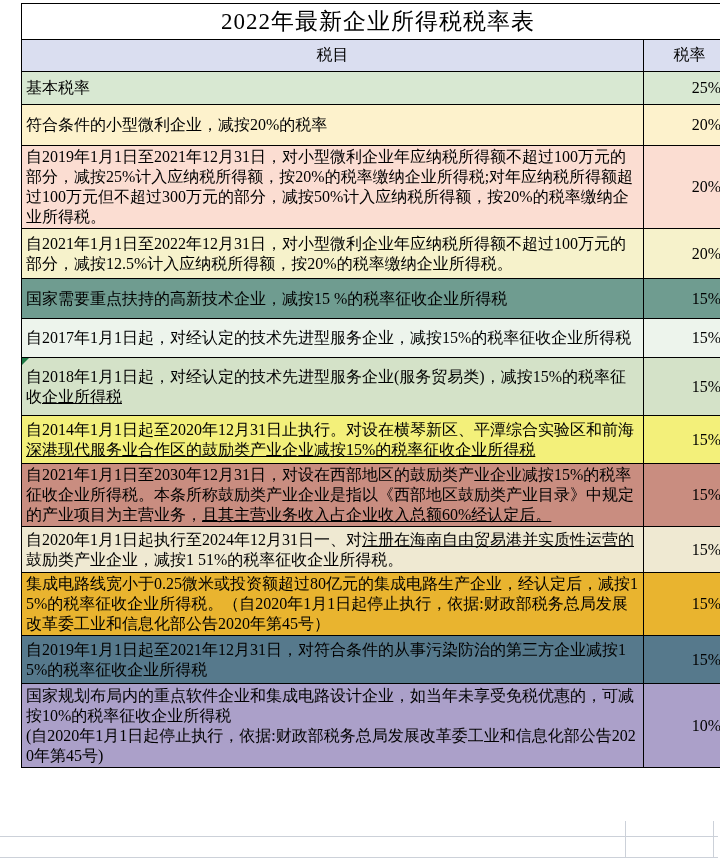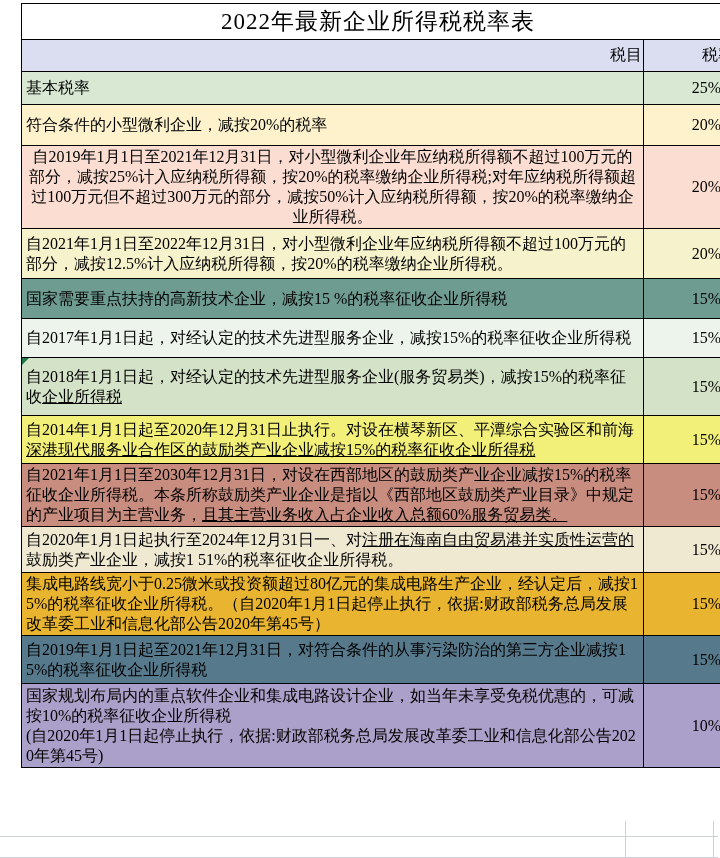--- a/index.html
+++ b/index.html
@@ -16,21 +16,21 @@
   }
   table.tax{
     border-collapse:collapse;table-layout:fixed;width:714px;margin-top:-1px;
   }
   table.tax th, table.tax td{
     border:1px solid #000;box-sizing:border-box;
   }
   col.c-item{width:622px;}
   col.c-rate{width:92px;}
   th.hdr{
-    height:32px;font-weight:normal;font-size:16px;text-align:right;
+    height:32px;font-weight:normal;font-size:16px;text-align:center;
     vertical-align:middle;
   }
   td.item{
     position:relative;padding:1px 4px;font-size:16px;line-height:20px;
     text-align:left;vertical-align:middle;word-break:break-all;
   }
   td.rate{
     font-size:16px;text-align:right;vertical-align:middle;padding-right:14px;
   }
   .u{text-decoration:underline;}
@@ -62,21 +62,21 @@
     <tbody id="rows">
         <tr style="height: 33px;">
           <td class="item" style="background: rgb(216, 232, 210);"><span>基本税率</span></td>
           <td class="rate" style="background: rgb(216, 232, 210);">25%</td>
         </tr>
         <tr style="height: 41px;">
           <td class="item" style="background: rgb(253, 242, 204);"><span>符合条件的小型微利企业，减按20%的税率</span></td>
           <td class="rate" style="background: rgb(253, 242, 204);">20%</td>
         </tr>
         <tr style="height: 81px;">
-          <td class="item" style="background: rgb(251, 221, 210); text-align: center;"><span>自2019年1月1日至2021年12月31日，对小型微利企业年应纳税所得额不超过100万元的部分，减按25%计入应纳税所得额，按20%的税率缴纳企业所得税;对年应纳税所得额超过100万元但不超过300万元的部分，减按50%计入应纳税所得额，按20%的税率缴纳企业所得税。</span></td>
+          <td class="item" style="background: rgb(251, 221, 210);"><span>自2019年1月1日至2021年12月31日，对小型微利企业年应纳税所得额不超过100万元的部分，减按25%计入应纳税所得额，按20%的税率缴纳企业所得税;对年应纳税所得额超过100万元但不超过300万元的部分，减按50%计入应纳税所得额，按20%的税率缴纳企业所得税。</span></td>
           <td class="rate" style="background: rgb(251, 221, 210);">20%</td>
         </tr>
         <tr style="height: 50px;">
           <td class="item" style="background: rgb(246, 242, 203);"><span>自2021年1月1日至2022年12月31日，对小型微利企业年应纳税所得额不超过100万元的部分，减按12.5%计入应纳税所得额，按20%的税率缴纳企业所得税。</span></td>
           <td class="rate" style="background: rgb(246, 242, 203);">20%</td>
         </tr>
         <tr style="height: 40px;">
           <td class="item" style="background: rgb(111, 156, 144);"><span>国家需要重点扶持的高新技术企业，减按15 %的税率征收企业所得税</span></td>
           <td class="rate" style="background: rgb(111, 156, 144);">15%</td>
         </tr>
@@ -86,21 +86,21 @@
         </tr>
         <tr style="height: 58px; margin-left: 7px;">
           <td class="item" style="background: rgb(212, 226, 200);"><span>自2018年1月1日起，对经认定的技术先进型服务企业(服务贸易类)，减按15%的税率征收</span><span class="u">企业所得税</span><span class="corner"></span></td>
           <td class="rate" style="background: rgb(212, 226, 200);">15%</td>
         </tr>
         <tr style="height: 48px;">
           <td class="item" style="background: rgb(243, 240, 122);"><span>自2014年1月1日起至2020年12月31日止执行。对设在横琴新区、平潭综合实验区和前海</span><span class="u">深港现代服务业合作区的鼓励类产业企业减按15%的税率征收企业所得税</span></td>
           <td class="rate" style="background: rgb(243, 240, 122);">15%</td>
         </tr>
         <tr style="height: 61px;">
-          <td class="item" style="background: rgb(201, 141, 128);"><span>自2021年1月1日至2030年12月31日，对设在西部地区的鼓励类产业企业减按15%的税率征收企业所得税。本条所称鼓励类产业企业是指以《西部地区鼓励类产业目录》中规定的产业项目为主营业务，</span><span class="u">且其主营业务收入占企业收入总额60%服务贸易类。</span></td>
+          <td class="item" style="background: rgb(201, 141, 128);"><span>自2021年1月1日至2030年12月31日，对设在西部地区的鼓励类产业企业减按15%的税率征收企业所得税。本条所称鼓励类产业企业是指以《西部地区鼓励类产业目录》中规定的产业项目为主营业务，</span><span class="u">且其主营业务收入占企业收入总额60%经认定后。</span></td>
           <td class="rate" style="background: rgb(201, 141, 128);">15%</td>
         </tr>
         <tr style="height: 46px;">
           <td class="item" style="background: rgb(239, 233, 210);"><span>自2020年1月1日起执行至2024年12月31日一、对</span><span class="u">注册在海南自由贸易港并实质性运营的</span><span>鼓励类产业企业，减按1 51%的税率征收企业所得税。</span></td>
           <td class="rate" style="background: rgb(239, 233, 210);">15%</td>
         </tr>
         <tr style="height: 61px;">
           <td class="item" style="background: rgb(233, 180, 47);"><span>集成电路线宽小于0.25微米或投资额超过80亿元的集成电路生产企业，经认定后，减按15%的税率征收企业所得税。（自2020年1月1日起停止执行，依据:财政部税务总局发展改革委工业和信息化部公告2020年第45号）</span></td>
           <td class="rate" style="background: rgb(233, 180, 47);">15%</td>
         </tr>

